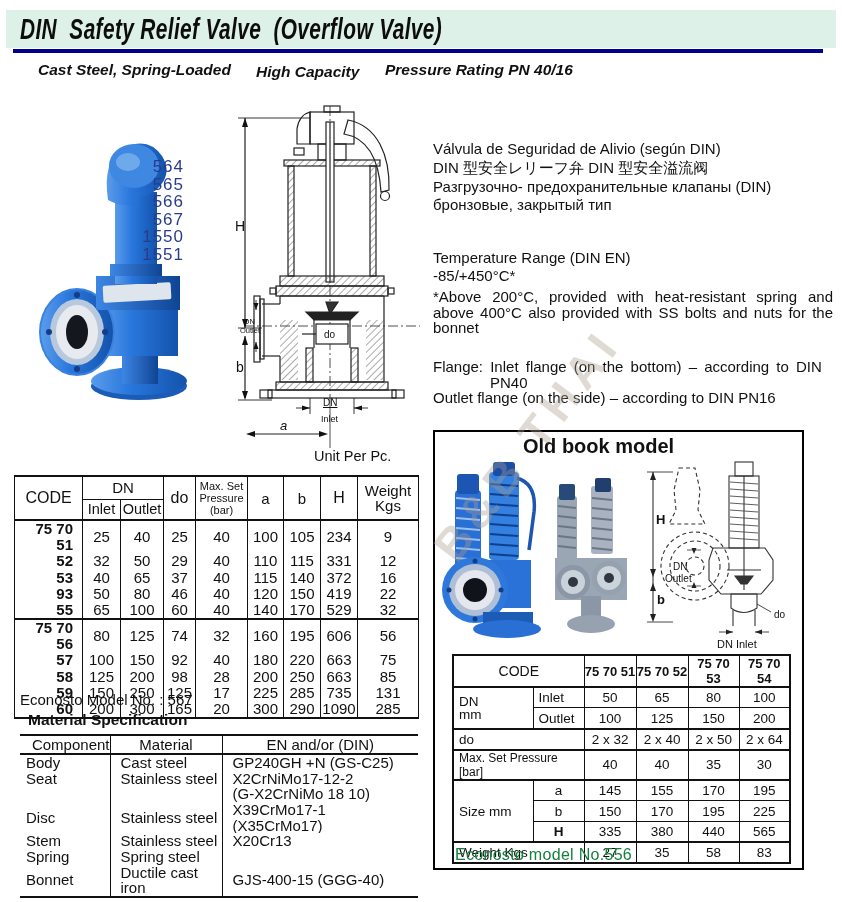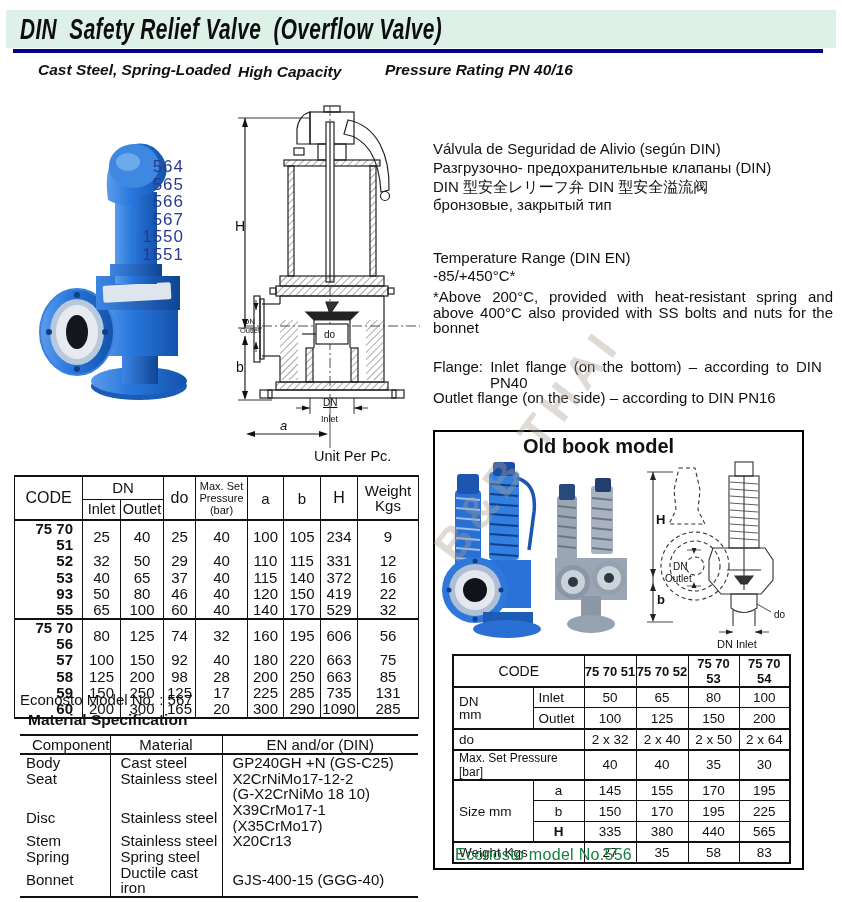--- a/index.html
+++ b/index.html
@@ -12,21 +12,21 @@
 
   
   .title-band { left:6px; top:10px; width:830px; height:38px; background:#def1e8; }
   .page-title {
     left:20px; top:13px; font-size:29px; font-weight:bold; font-style:italic;
     white-space:pre; letter-spacing:.5px; transform:scaleX(.72); transform-origin:0 0; color:#0d0d0d;
   }
   .title-rule { left:13px; top:49px; width:810px; height:4px; background:#00008b; }
   .subtitle { font-size:15.5px; font-weight:bold; font-style:italic; white-space:nowrap; }
   .sub-left { left:38px; top:61px; }
-  .sub-mid  { left:238px; top:63px; }
+  .sub-mid  { left:256px; top:63px; }
   .sub-right{ left:385px; top:61px; }
 
   
   .model-list { left:120px; top:158px; width:64px; text-align:right;
     font-size:17px; line-height:17.5px; color:#2a3b8f; letter-spacing:1px; }
 
   
   .unit-note { left:314px; top:448px; font-size:14.5px; }
 
   
@@ -236,22 +236,22 @@
   <text x="92" y="234" font-size="10">do</text>
   <text x="91" y="302" font-size="10" text-decoration="underline">DN</text>
   <text x="89" y="318" font-size="9">Inlet</text>
   <text x="12" y="220" font-size="7.5">DN</text>
   <text x="8" y="229" font-size="7.5">Outlet</text>
 </svg>
 <div class="abs unit-note">Unit Per Pc.</div>
 
 <div class="abs lang-block">
   <div>Válvula de Seguridad de Alivio (según DIN)</div>
+  <div>DIN 型安全レリーフ弁 DIN 型安全溢流阀</div>
   <div>Разгрузочно- предохранительные клапаны (DIN)</div>
-  <div>DIN 型安全レリーフ弁 DIN 型安全溢流阀</div>
   <div>бронзовые, закрытый тип</div>
 </div>
 
 <div class="abs temp-block">
   <div class="temp-title">Temperature Range (DIN EN)</div>
   <div class="temp-range">-85/+450°C*</div>
   <div class="temp-note">*Above 200°C, provided with heat-resistant spring and above 400°C also provided with SS bolts and nuts for the bonnet</div>
 </div>
 
 <div class="abs flange-block">

